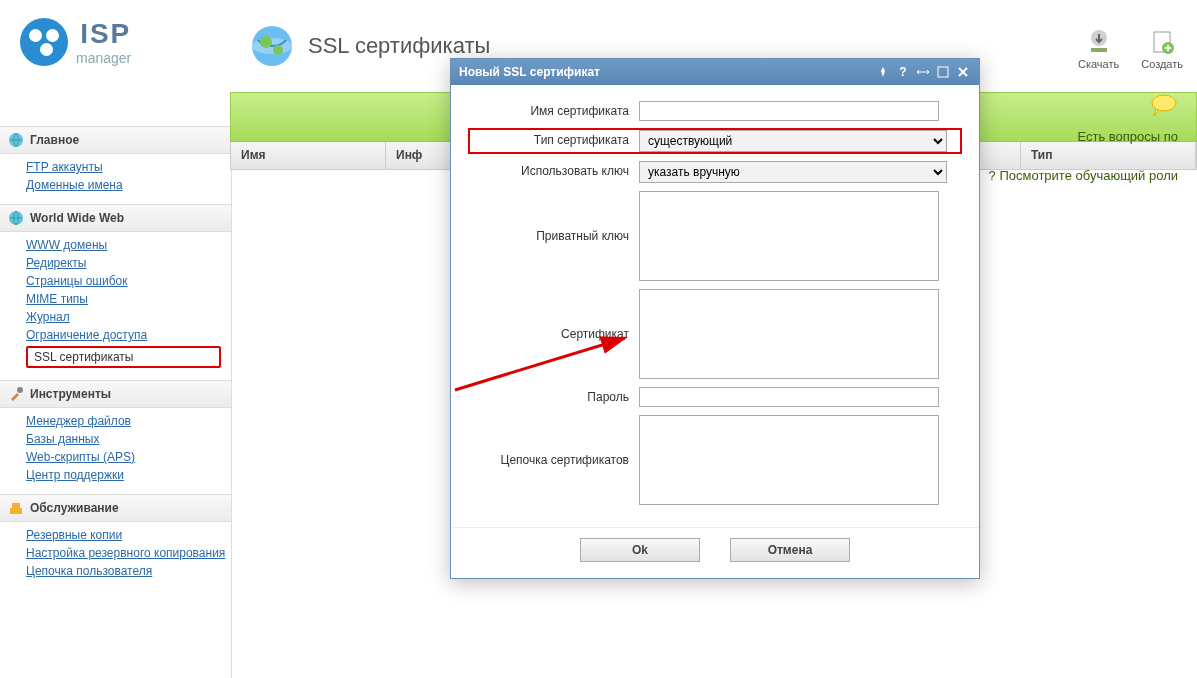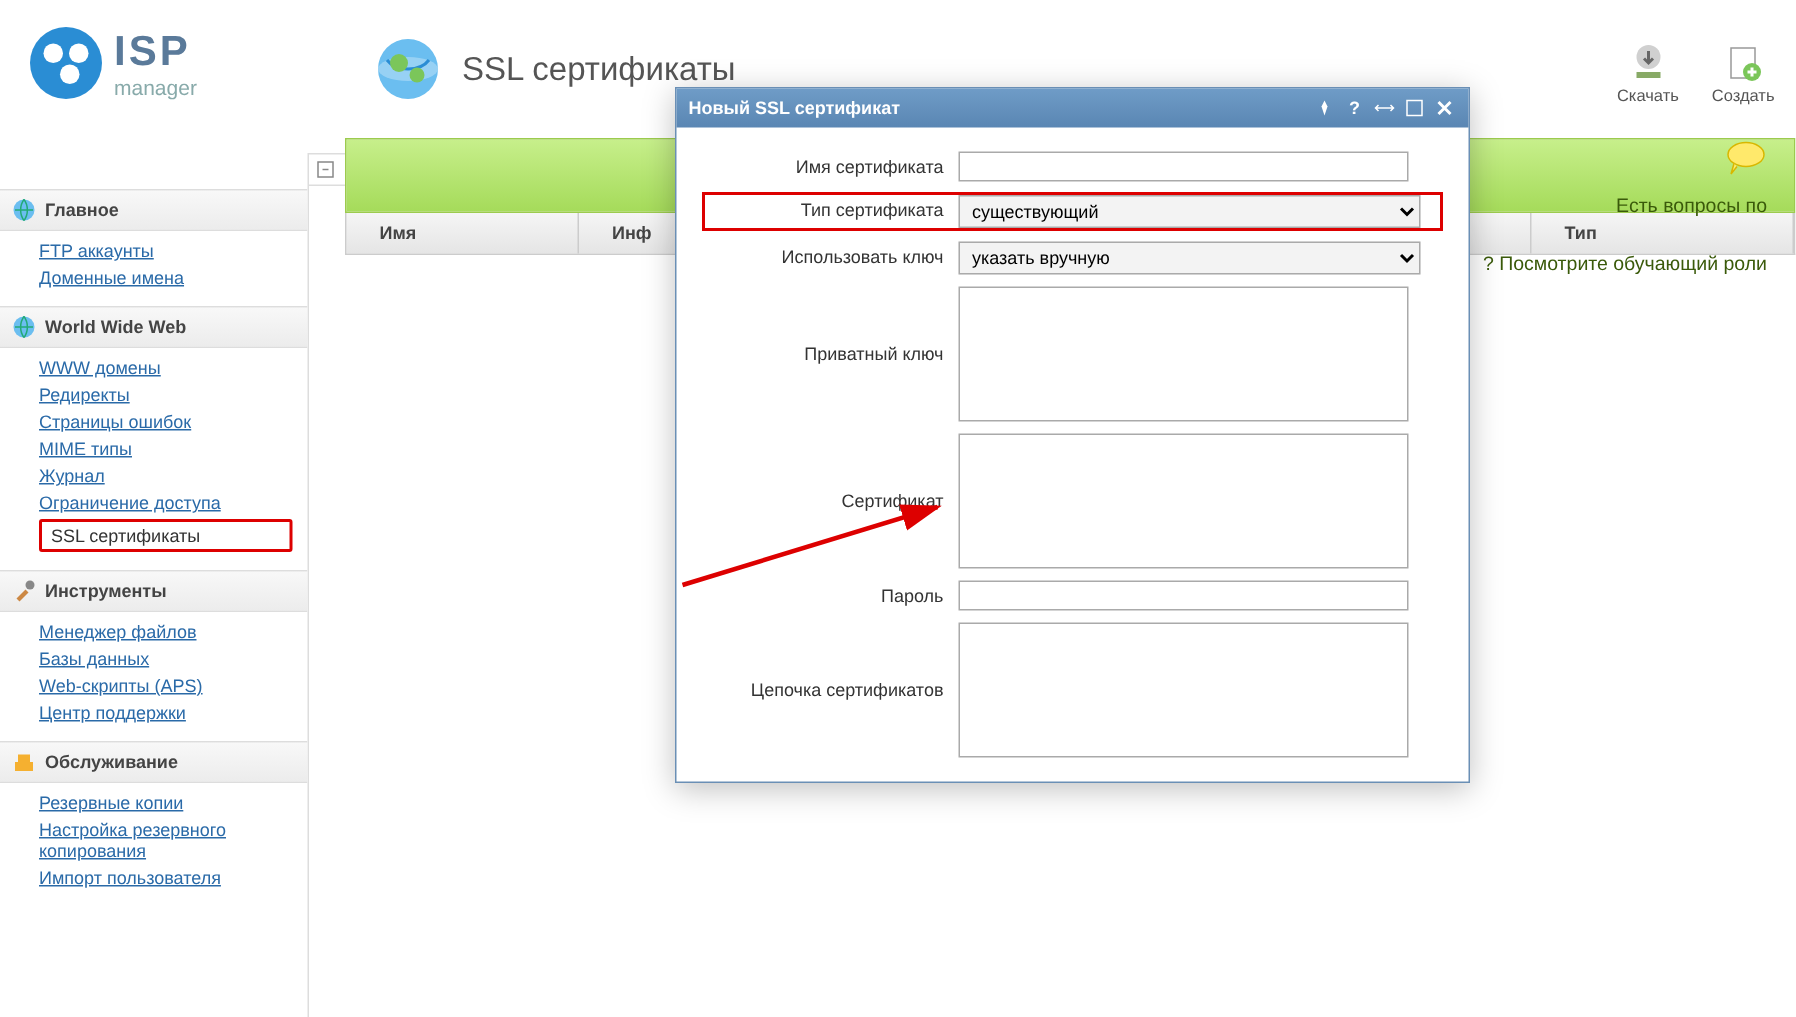--- a/index.html
+++ b/index.html
@@ -5,55 +5,55 @@
 * { box-sizing: border-box; margin: 0; padding: 0; }
 body { font-family: Arial, sans-serif; font-size: 12px; color: #333; background: #fff; overflow: hidden; width: 1197px; height: 678px; position: relative; }
 
 
 .topbar { position: absolute; top: 0; right: 0; height: 18px; display: flex; align-items: center; gap: 4px; padding: 0 8px; background: #fff; font-size: 11px; }
 .topbar .sep { color: #888; }
 .topbar a { color: #3b7cc0; text-decoration: underline; }
 .ic { display: inline-block; width: 14px; height: 14px; }
 
 
-.header { position: absolute; top: 0; left: 0; right: 0; height: 88px; background: #fff; }
+.header { position: absolute; top: 0; left: 0; right: 0; height: 88px; background: #fff; text-align: right; }
 .logo { position: absolute; left: 20px; top: 18px; display: flex; align-items: center; gap: 8px; }
 .logo-badge { width: 48px; height: 48px; border-radius: 50%; background: #2a8dd4; position: relative; }
 .logo-badge::before, .logo-badge::after { content: ""; position: absolute; background: #fff; border-radius: 50%; }
 .logo-badge::before { width: 13px; height: 13px; left: 9px; top: 11px; }
 .logo-badge::after { width: 13px; height: 13px; right: 9px; top: 11px; box-shadow: -6px 14px 0 0 #fff; }
 .logo-text .l1 { font-size: 28px; font-weight: bold; color: #5a7a9a; letter-spacing: 2px; }
 .logo-text .l2 { font-size: 14px; color: #8aa; }
 
 .page-title-area { position: absolute; left: 248px; top: 22px; display: flex; align-items: center; gap: 12px; }
 .globe-icon { width: 48px; height: 48px; }
 .page-title { font-size: 22px; color: #555; font-weight: normal; }
 
 .header-actions { position: absolute; right: 14px; top: 28px; display: flex; gap: 22px; }
 .header-action { display: flex; flex-direction: column; align-items: center; gap: 2px; font-size: 11px; color: #555; cursor: pointer; }
 .header-action .ico { width: 28px; height: 28px; }
 
 
-.sidebar { position: absolute; left: 0; top: 102px; width: 206px; bottom: 0; background: #fff; border-right: 1px solid #ddd; overflow: auto; }
+.sidebar { position: absolute; left: 0; top: 102px; width: 232px; bottom: 0; background: #fff; border-right: 1px solid #ddd; overflow: auto; }
 .side-group-header { background: linear-gradient(#f8f8f8,#ececec); border: 1px solid #ddd; border-left: none; border-right: none; padding: 5px 8px; font-weight: bold; color: #444; display: flex; align-items: center; gap: 6px; }
 .side-list { padding: 4px 0 10px 26px; }
 .side-item { padding: 2px 0; }
 .side-item a { color: #2a6aa8; text-decoration: underline; font-size: 12px; }
 .side-item.active { border: 2px solid #d00; padding: 2px 6px; margin: 2px 10px 2px 0; border-radius: 2px; }
 .side-item.active a { color: #333; text-decoration: none; }
 .sidebar-inner { margin-top: 24px; }
 .toolbar-top { position: absolute; left: 0; top: 102px; width: 230px; height: 22px; display:flex; align-items:center; padding:0 6px; gap:6px; border-top:1px solid #ddd; border-bottom:1px solid #ddd;}
 .toolbar-top .grow{flex:1;}
 
 
 .main { position: absolute; left: 230px; top: 92px; right: 0; bottom: 0; }
 .greenbar { height: 50px; background: linear-gradient(#c7ef8b,#a5db5a); border: 1px solid #9ccb4e; display: flex; align-items: flex-end; padding: 0 18px; gap: 12px; font-size: 13px; color: #3a5a0a; flex-direction: column; }
 .greenbar .bubble { width: 28px; height: 24px; }
 .table-header { height: 28px; background: linear-gradient(#f5f5f5,#e5e5e5); border: 1px solid #ccc; border-top: none; display: flex; }
-.table-header .col { padding: 6px 22px; border-right: 1px solid #ccc; font-weight: bold; color: #444; }
+.table-header .col { padding: 6px 10px; border-right: 1px solid #ccc; font-weight: bold; color: #444; }
 .col-name { width: 155px; }
 .col-info { flex: 1; }
 .col-type { width: 175px; }
 
 
 .dialog { position: absolute; left: 450px; top: 58px; width: 530px; background: #fff; border: 1px solid #6a8fb5; box-shadow: 0 4px 20px rgba(0,0,0,.25); }
 .dialog-title { height: 26px; background: linear-gradient(#6f9cc7,#5a86b3); color: #fff; font-weight: bold; display: flex; align-items: center; padding: 0 8px; font-size: 12px; }
 .dialog-title .grow { flex: 1; }
 .dialog-title .wbtn { width: 16px; height: 16px; margin-left: 4px; cursor: pointer; display:flex;align-items:center;justify-content:center; }
 .dialog-body { padding: 16px 18px 8px; }
@@ -239,21 +239,21 @@
           <svg width="16" height="16">
             <rect x="2" y="8" width="12" height="6" fill="#f5b030"></rect>
             <rect x="4" y="3" width="8" height="5" fill="#f5b030"></rect>
           </svg>
         </span>
         <span>Обслуживание</span>
       </div>
       <div class="side-list">
         <div class="side-item"><a href="#">Резервные копии</a></div>
         <div class="side-item"><a href="#">Настройка резервного копирования</a></div>
-        <div class="side-item"><a href="#">Импорт пользователя</a></div>
+        <div class="side-item"><a href="#">Цепочка пользователя</a></div>
       </div>
     </div>
 </div>
 
 <div class="main">
   <div class="greenbar">
     <span class="bubble">
         <svg viewBox="0 0 28 24">
           <ellipse cx="14" cy="10" rx="12" ry="8" fill="#ffe96b" stroke="#d8b700"></ellipse>
           <path d="M8 18l-4 5 2-7" fill="#ffe96b" stroke="#d8b700"></path>
@@ -318,20 +318,24 @@
       <textarea style=""></textarea>
     </div>
     <div class="form-row">
       <label>Пароль</label>
       <input type="password" style="">
     </div>
     <div class="form-row">
       <label style="padding-top:38px">Цепочка сертификатов</label>
       <textarea style=""></textarea>
     </div>
+  </div>
+  <div class="dialog-buttons">
+    <button>Ok</button>
+    <button>Отмена</button>
   </div>
 </div>
 
 <svg class="arrow" style="left:450px; top:320px;" width="200" height="80">
   <defs>
       <marker id="ah" markerWidth="10" markerHeight="10" refX="8" refY="3" orient="auto">
         <path d="M0 0l9 3-9 3z" fill="#d00"></path>
       </marker>
     </defs>
   <line x1="5" y1="70" x2="175" y2="18" stroke="#d00" stroke-width="3" marker-end="url(#ah)"></line>

